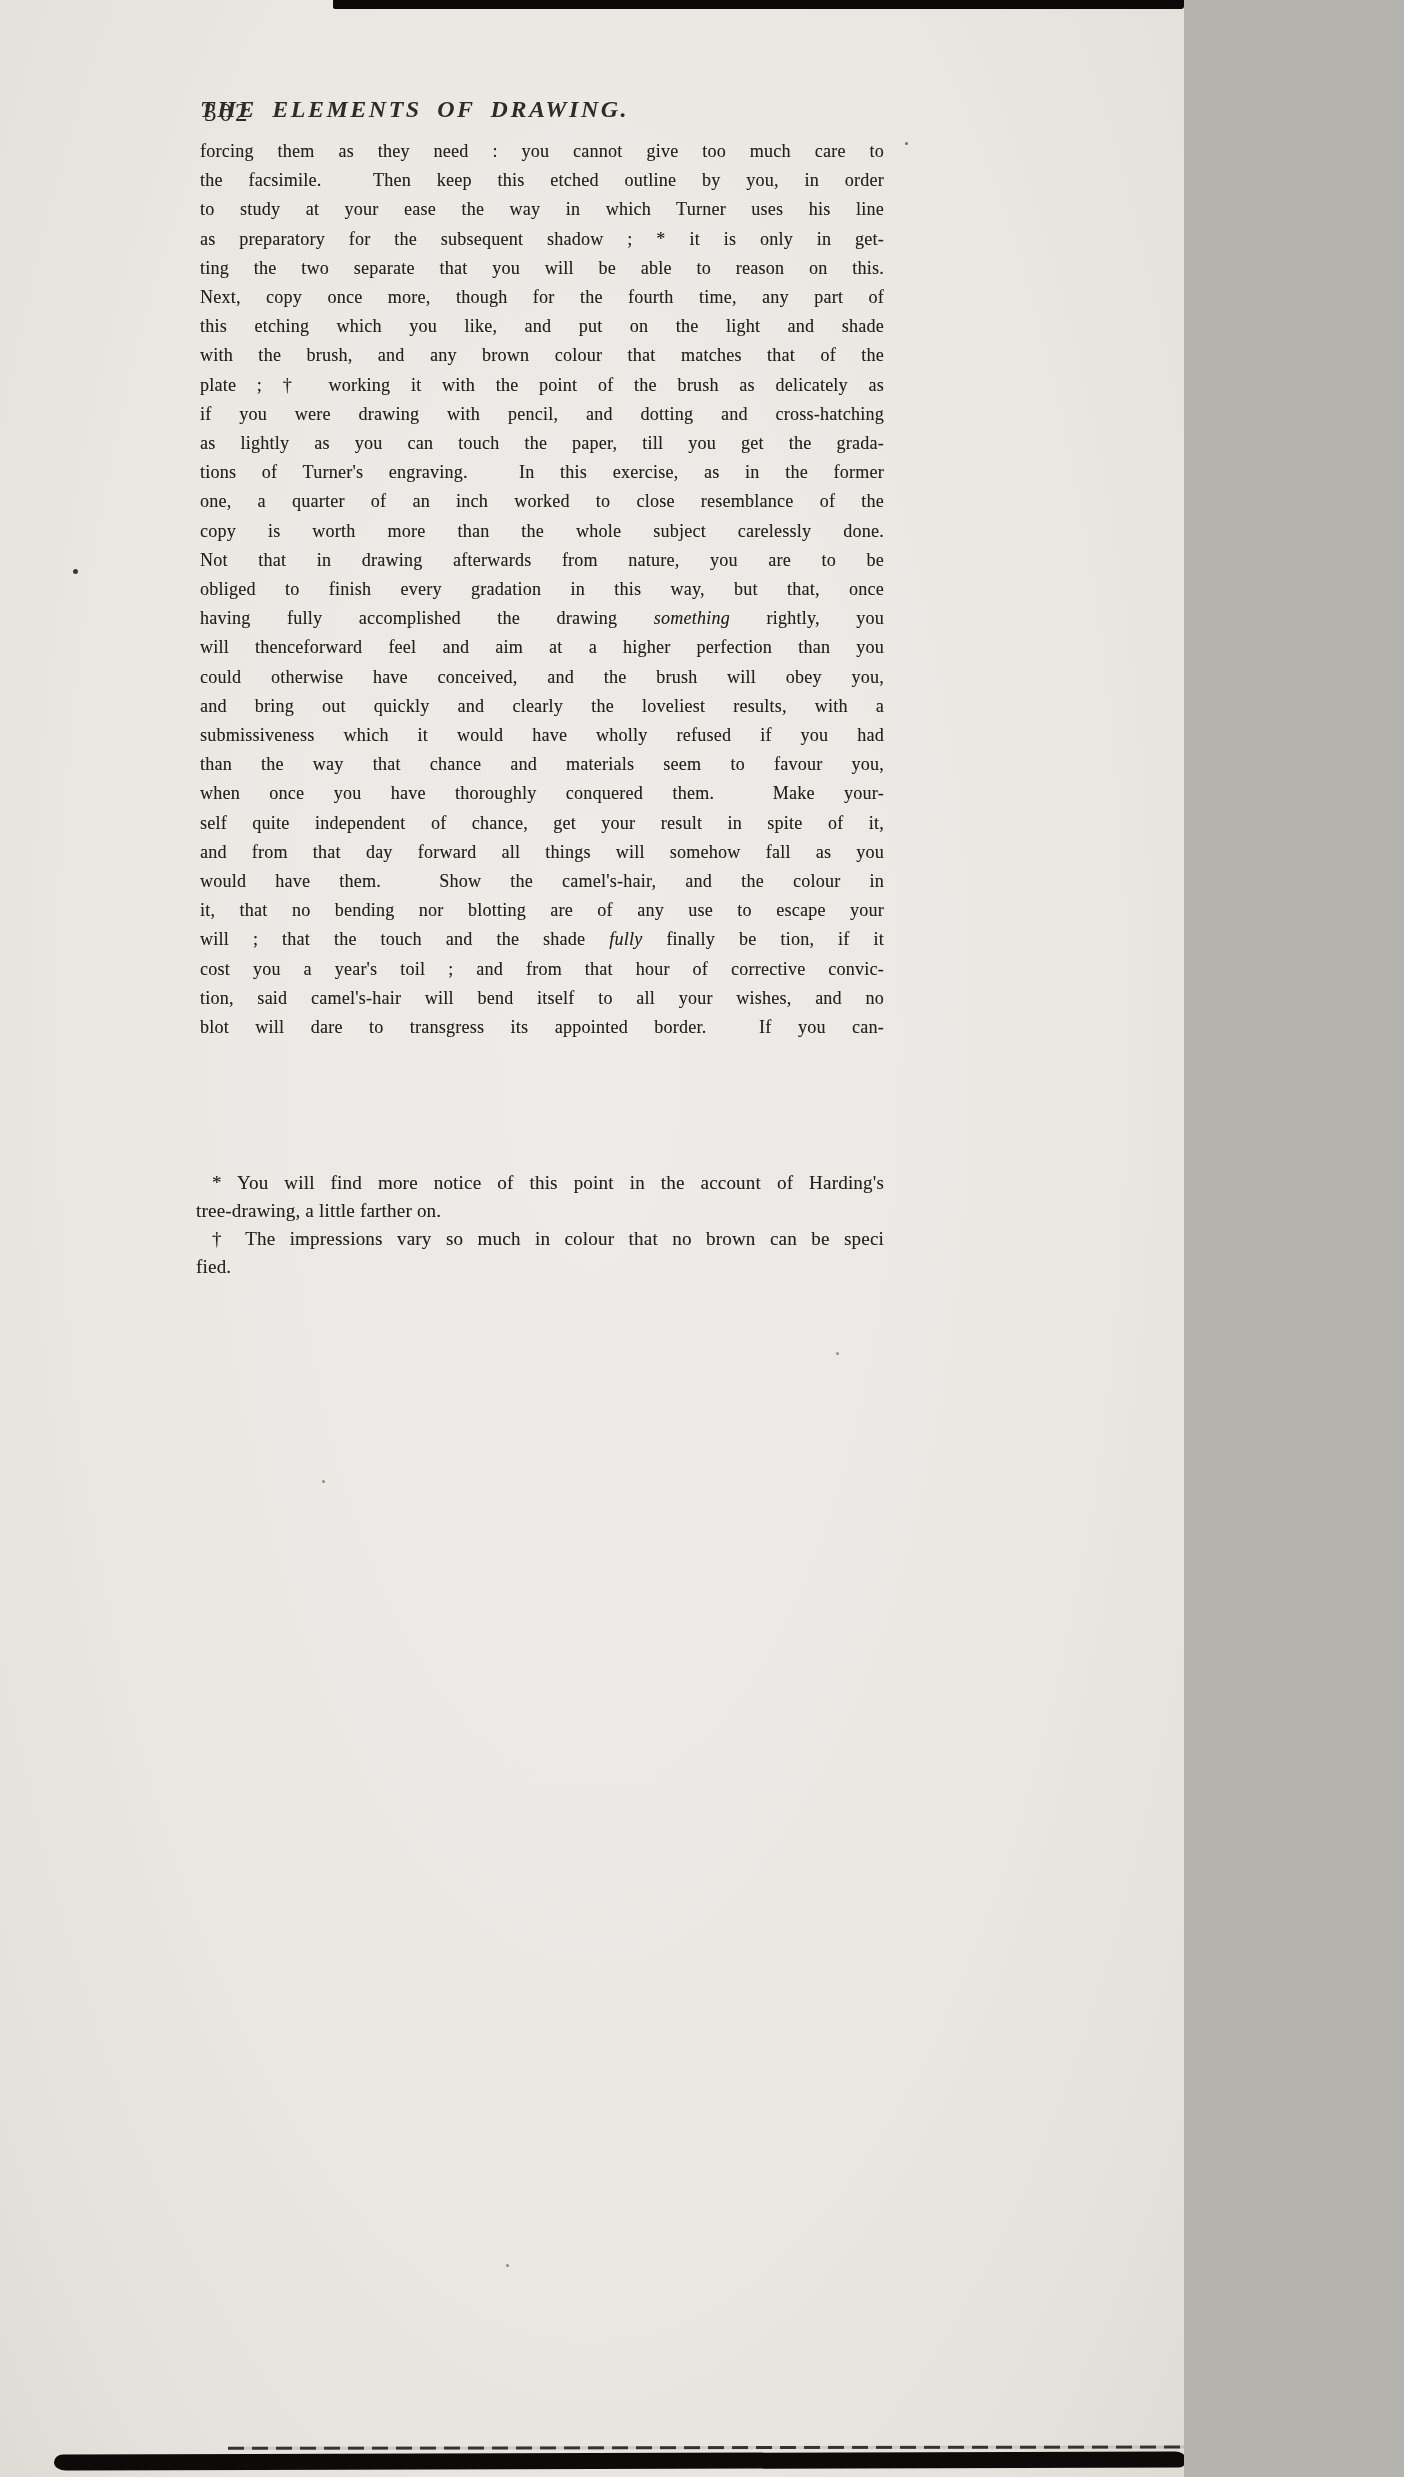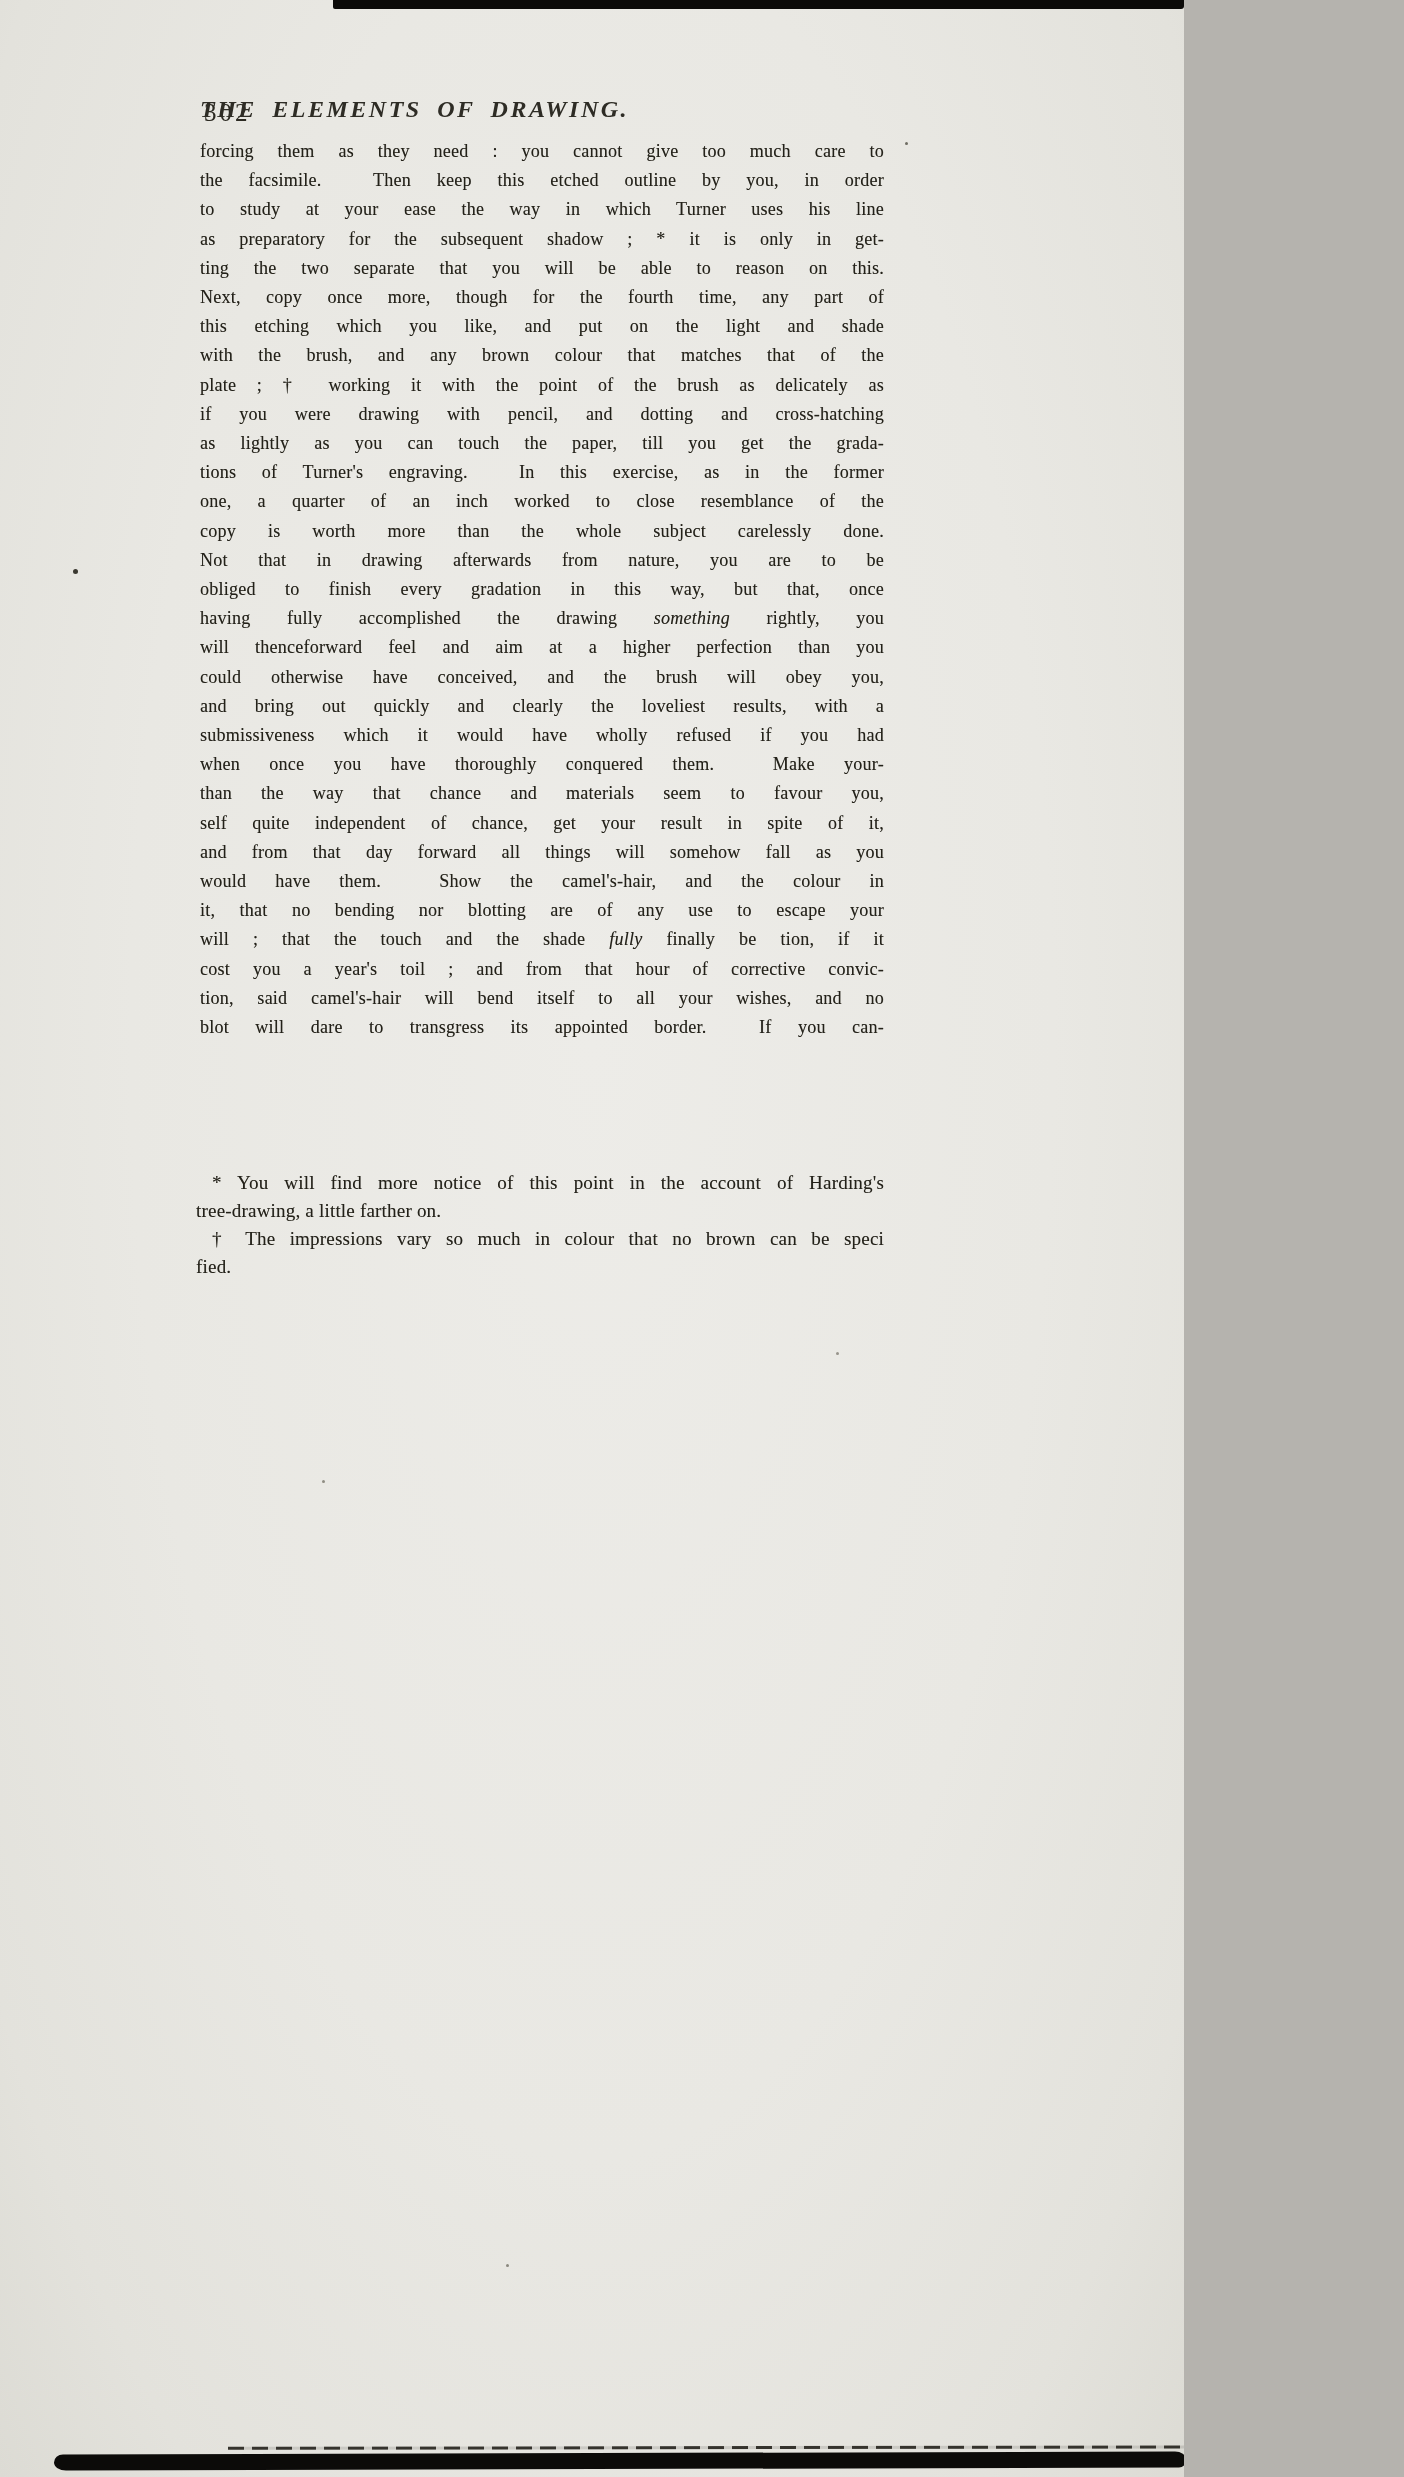--- a/index.html
+++ b/index.html
@@ -132,22 +132,22 @@
       <div class="text-line"><span>tions of Turner's engraving. &nbsp;In this exercise, as in the former</span></div>
       <div class="text-line"><span>one, a quarter of an inch worked to close resemblance of the</span></div>
       <div class="text-line"><span>copy is worth more than the whole subject carelessly done.</span></div>
       <div class="text-line"><span>Not that in drawing afterwards from nature, you are to be</span></div>
       <div class="text-line"><span>obliged to finish every gradation in this way, but that, once</span></div>
       <div class="text-line"><span>having fully accomplished the drawing </span><span class="italic">something</span><span> rightly, you</span></div>
       <div class="text-line"><span>will thenceforward feel and aim at a higher perfection than you</span></div>
       <div class="text-line"><span>could otherwise have conceived, and the brush will obey you,</span></div>
       <div class="text-line"><span>and bring out quickly and clearly the loveliest results, with a</span></div>
       <div class="text-line"><span>submissiveness which it would have wholly refused if you had</span></div>
+      <div class="text-line"><span>than the way that chance and materials seem to favour you,</span></div>
       <div class="text-line"><span>when once you have thoroughly conquered them. &nbsp;Make your-</span></div>
-      <div class="text-line"><span>than the way that chance and materials seem to favour you,</span></div>
       <div class="text-line"><span>self quite independent of chance, get your result in spite of it,</span></div>
       <div class="text-line"><span>and from that day forward all things will somehow fall as you</span></div>
       <div class="text-line"><span>would have them. &nbsp;Show the camel's-hair, and the colour in</span></div>
       <div class="text-line"><span>it, that no bending nor blotting are of any use to escape your</span></div>
       <div class="text-line"><span>will ; that the touch and the shade </span><span class="italic">fully</span><span> finally be tion, if it</span></div>
       <div class="text-line"><span>cost you a year's toil ; and from that hour of corrective convic-</span></div>
       <div class="text-line"><span>tion, said camel's-hair will bend itself to all your wishes, and no</span></div>
       <div class="text-line"><span>blot will dare to transgress its appointed border. &nbsp;If you can-</span></div>
     </main>
 

